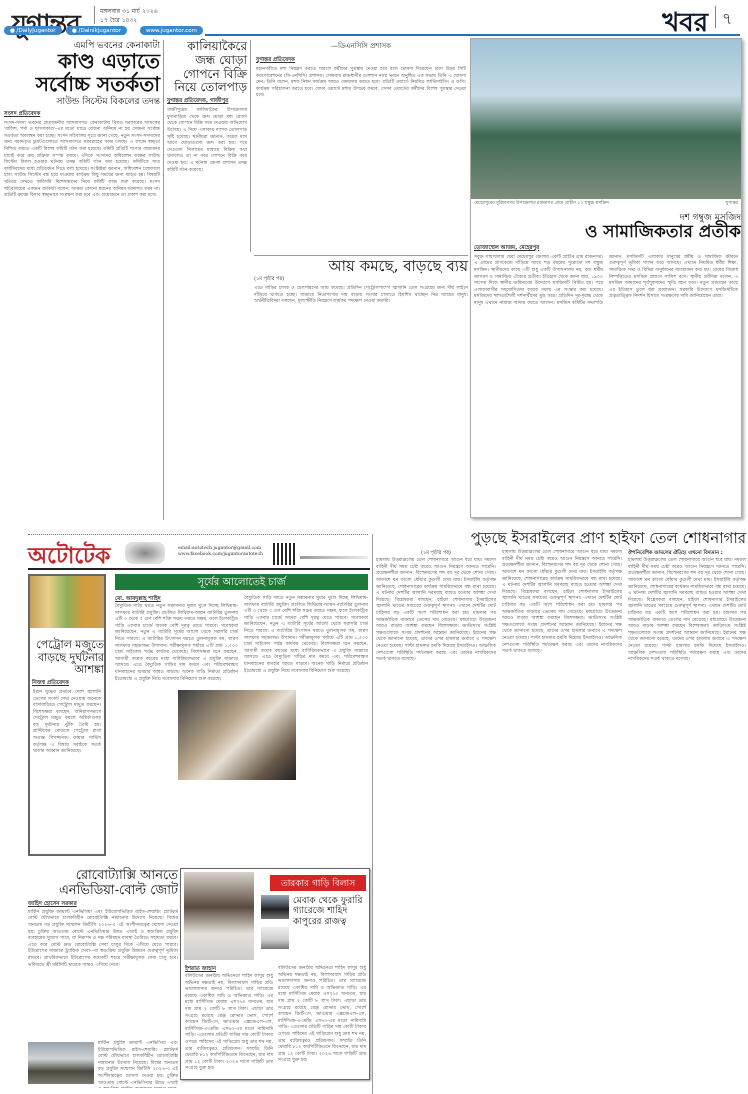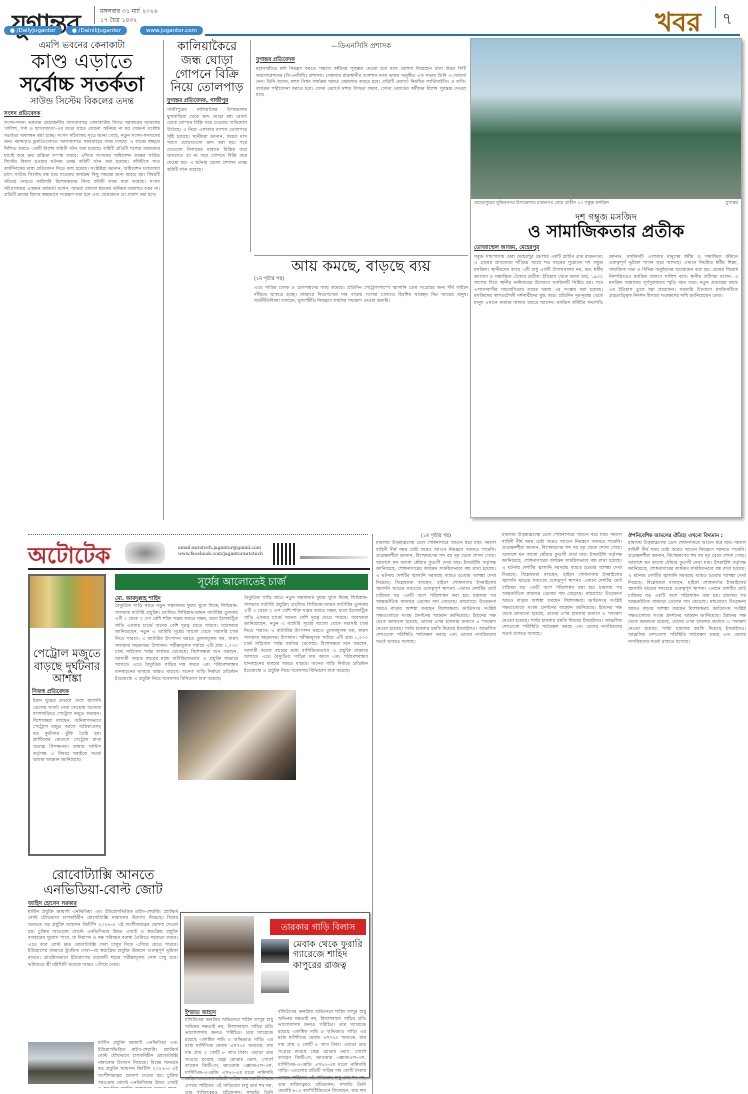--- a/index.html
+++ b/index.html
@@ -2,24 +2,24 @@
 <html><head>
 <meta charset="utf-8">
 <style>
 *{box-sizing:border-box;margin:0;padding:0}
 body{width:748px;height:1094px;background:#fff;font-family:"DejaVu Sans",sans-serif;color:#222;position:relative;overflow:hidden}
 .abs{position:absolute}
 .logo{left:12px;top:4px;font-family:"DejaVu Serif",serif;font-size:26px;font-weight:bold;color:#222;letter-spacing:-1px}
 .date{left:94px;top:6px;font-size:6px;color:#444;line-height:9px;border-left:1px solid #888;padding-left:5px}
 .social{top:26px;height:9px;border-radius:5px;background:#3a87c9;color:#fff;font-size:5.5px;line-height:9px;padding:0 6px}
 .topline{left:205px;top:34px;width:535px;height:2px;background:#2a6fb0}
-.section{right:47px;top:2px;font-size:26px;font-weight:bold;color:#a16207;font-family:"DejaVu Sans",sans-serif}
+.section{right:40px;top:2px;font-size:26px;font-weight:bold;color:#0f172a;font-family:"DejaVu Sans",sans-serif}
 .pgbar{left:715px;top:6px;width:1px;height:22px;background:#2aa0c8}
 .pgno{left:722px;top:6px;font-size:16px;color:#444}
-.hl{font-family:"DejaVu Serif",serif;color:#111;text-align:center;line-height:1.15}
+.hl{font-family:"DejaVu Serif",serif;color:#111;text-align:right;line-height:1.15}
 .body{font-size:4.6px;line-height:6.6px;color:#555;text-align:justify;overflow:hidden}
 .byline{font-size:5.5px;font-weight:bold;color:#333;text-decoration:underline}
 .img{background:linear-gradient(135deg,#8fb3c9,#d6dde0 40%,#6d8a9a);}
 .vline{width:1px;background:#999}
 .hline{height:1px;background:#999}
 .dotline{height:0;border-top:1px dotted #777}
 .greenbar{background:#1f7a3a;color:#fff;text-align:center;font-family:"DejaVu Serif",serif}
 .redtag{background:#d42424;color:#fff;font-family:"DejaVu Serif",serif;text-align:center}
 .box{border:2px solid #666}
 </style>
@@ -34,21 +34,21 @@
 <div class="abs social" style="left:4px"><span>● </span><span>/DailyJugantor</span></div>
 <div class="abs social" style="left:66px"><span>● </span><span>/DainikJugantor</span></div>
 <div class="abs social" style="left:140px">www.jugantor.com</div>
 <div class="abs topline"></div>
 <div class="abs section">খবর</div>
 <div class="abs pgbar"></div>
 <div class="abs pgno">৭</div>
 
 <div class="abs" style="left:4px;top:40px;width:156px">
   <div class="hl" style="font-size:9px">এমপি ভবনের কেনাকাটা</div>
-  <div class="hl" style="font-size:20px;font-weight:normal">কাণ্ড এড়াতে</div>
+  <div class="hl" style="font-size:20px;font-weight:bold">কাণ্ড এড়াতে</div>
   <div class="hl" style="font-size:20px;font-weight:bold">সর্বোচ্চ সতর্কতা</div>
   <div class="hl" style="font-size:9px">সাউন্ড সিস্টেম বিকলের তদন্ত</div>
   <div class="byline" style="margin-top:3px">সংসদ প্রতিবেদক</div>
   <div class="body" style="height:360px;margin-top:2px">সংসদ-সদস্য ভবনের প্রয়োজনীয় আসবাবপত্র কেনাকাটায় বিগত সরকারের আমলের 'বালিশ, পর্দা ও ছাগলকাণ্ড'-এর মতো যাতে কোনো অনিয়ম না হয় সেজন্য সর্বোচ্চ সতর্কতা অবলম্বন করা হচ্ছে। সংসদ সচিবালয় সূত্রে জানা গেছে, নতুন সংসদ-সদস্যদের জন্য বরাদ্দকৃত ফ্ল্যাটগুলোতে আসবাবপত্র সরবরাহের কাজ চলছে। এ কাজে স্বচ্ছতা নিশ্চিত করতে একটি বিশেষ কমিটি গঠন করা হয়েছে। কমিটি প্রতিটি পণ্যের বাজারদর যাচাই করে ক্রয় প্রক্রিয়া সম্পন্ন করবে। এদিকে সংসদের অধিবেশন কক্ষের সাউন্ড সিস্টেম বিকল হওয়ার ঘটনায় তদন্ত কমিটি গঠন করা হয়েছে। কমিটিকে সাত কার্যদিবসের মধ্যে প্রতিবেদন দিতে বলা হয়েছে। সংশ্লিষ্টরা জানান, অধিবেশন চলাকালে হঠাৎ সাউন্ড সিস্টেম বন্ধ হয়ে যাওয়ায় কার্যক্রম কিছু সময়ের জন্য ব্যাহত হয়। বিষয়টি খতিয়ে দেখতে কারিগরি বিশেষজ্ঞদের নিয়ে কমিটি কাজ শুরু করেছে। সংসদ সচিবালয়ের একজন কর্মকর্তা বলেন, আমরা কোনো ধরনের অনিয়ম বরদাশত করব না। প্রতিটি ক্রয়ের হিসাব স্বচ্ছভাবে সংরক্ষণ করা হবে এবং প্রয়োজনে তা প্রকাশ করা হবে।</div>
 </div>
 <div class="abs vline" style="left:163px;top:40px;height:480px"></div>
 
 <div class="abs" style="left:167px;top:40px;width:80px">
   <div class="hl" style="font-size:12px">কালিয়াকৈরে জন্ধ ঘোড়া গোপনে বিক্রি নিয়ে তোলপাড়</div>
   <div class="byline" style="margin-top:2px">যুগান্তর প্রতিবেদক, গাজীপুর</div>
@@ -87,38 +87,39 @@
 <div class="abs" style="left:178px;top:545px;font-size:4.5px;color:#333;font-family:'DejaVu Serif',serif;line-height:6px">
   <div>email:autotech.jugantor@gmail.com</div>
   <div>www.facebook.com/jugantorautotech</div>
 </div>
 <div class="abs" style="left:273px;top:543px;width:22px;height:22px;background:repeating-linear-gradient(90deg,#222 0 2px,#fff 2px 4px),#222"></div>
 <div class="abs" style="left:300px;top:556px;width:68px;height:3px;background:linear-gradient(90deg,#999,#eee)"></div>
 <div class="abs" style="left:28px;top:568px;width:342px;height:2px;background:#222"></div>
 
 <div class="abs vline" style="left:372px;top:534px;height:560px"></div>
 <div class="abs" style="left:376px;top:530px;width:370px">
+  <div class="hl" style="font-size:15px">পুড়ছে ইসরাইলের প্রাণ হাইফা তেল শোধনাগার</div>
   <div style="display:flex;gap:6px;margin-top:2px">
     <div style="width:120px">
       <div style="font-size:5px;color:#333;text-align:center">(১ম পৃষ্ঠার পর)</div>
       <div class="body" style="height:520px">হামলায় উত্তরাঞ্চলের তেল শোধনাগারে আগুন ধরে যায়। দমকল বাহিনী দীর্ঘ সময় চেষ্টা করেও আগুন নিয়ন্ত্রণে আনতে পারেনি। প্রত্যক্ষদর্শীরা জানান, বিস্ফোরণের শব্দ বহু দূর থেকে শোনা গেছে। আকাশে ঘন কালো ধোঁয়ার কুণ্ডলী দেখা যায়। ইসরাইলি কর্তৃপক্ষ জানিয়েছে, শোধনাগারের কার্যক্রম সাময়িকভাবে বন্ধ রাখা হয়েছে। এ ঘটনায় দেশটির জ্বালানি সরবরাহ ব্যাহত হওয়ার আশঙ্কা দেখা দিয়েছে। বিশ্লেষকরা বলছেন, হাইফা শোধনাগার ইসরাইলের জ্বালানি খাতের সবচেয়ে গুরুত্বপূর্ণ স্থাপনা। এখানে দেশটির মোট চাহিদার বড় একটি অংশ পরিশোধন করা হয়। হামলার পর আন্তর্জাতিক বাজারে তেলের দাম বেড়েছে। মধ্যপ্রাচ্যে উত্তেজনা আরও বাড়ার আশঙ্কা করছেন বিশেষজ্ঞরা। জাতিসংঘ সংশ্লিষ্ট পক্ষগুলোকে সংযম প্রদর্শনের আহ্বান জানিয়েছে। ইরানের পক্ষ থেকে জানানো হয়েছে, তাদের ওপর হামলার জবাবে এ পদক্ষেপ নেওয়া হয়েছে। পাল্টা হামলার হুমকি দিয়েছে ইসরাইলও। আঞ্চলিক দেশগুলো পরিস্থিতি পর্যবেক্ষণ করছে এবং তাদের নাগরিকদের সতর্ক থাকতে বলেছে।</div>
     </div>
     <div style="width:120px">
       <div class="body" style="height:526px">হামলায় উত্তরাঞ্চলের তেল শোধনাগারে আগুন ধরে যায়। দমকল বাহিনী দীর্ঘ সময় চেষ্টা করেও আগুন নিয়ন্ত্রণে আনতে পারেনি। প্রত্যক্ষদর্শীরা জানান, বিস্ফোরণের শব্দ বহু দূর থেকে শোনা গেছে। আকাশে ঘন কালো ধোঁয়ার কুণ্ডলী দেখা যায়। ইসরাইলি কর্তৃপক্ষ জানিয়েছে, শোধনাগারের কার্যক্রম সাময়িকভাবে বন্ধ রাখা হয়েছে। এ ঘটনায় দেশটির জ্বালানি সরবরাহ ব্যাহত হওয়ার আশঙ্কা দেখা দিয়েছে। বিশ্লেষকরা বলছেন, হাইফা শোধনাগার ইসরাইলের জ্বালানি খাতের সবচেয়ে গুরুত্বপূর্ণ স্থাপনা। এখানে দেশটির মোট চাহিদার বড় একটি অংশ পরিশোধন করা হয়। হামলার পর আন্তর্জাতিক বাজারে তেলের দাম বেড়েছে। মধ্যপ্রাচ্যে উত্তেজনা আরও বাড়ার আশঙ্কা করছেন বিশেষজ্ঞরা। জাতিসংঘ সংশ্লিষ্ট পক্ষগুলোকে সংযম প্রদর্শনের আহ্বান জানিয়েছে। ইরানের পক্ষ থেকে জানানো হয়েছে, তাদের ওপর হামলার জবাবে এ পদক্ষেপ নেওয়া হয়েছে। পাল্টা হামলার হুমকি দিয়েছে ইসরাইলও। আঞ্চলিক দেশগুলো পরিস্থিতি পর্যবেক্ষণ করছে এবং তাদের নাগরিকদের সতর্ক থাকতে বলেছে।</div>
     </div>
     <div style="width:118px">
       <div style="font-size:5px;font-weight:bold;color:#222">ঔপনিবেশিক আমলের ঐতিহ্য এখনো বিদ্যমান :</div>
       <div class="body" style="height:520px">হামলায় উত্তরাঞ্চলের তেল শোধনাগারে আগুন ধরে যায়। দমকল বাহিনী দীর্ঘ সময় চেষ্টা করেও আগুন নিয়ন্ত্রণে আনতে পারেনি। প্রত্যক্ষদর্শীরা জানান, বিস্ফোরণের শব্দ বহু দূর থেকে শোনা গেছে। আকাশে ঘন কালো ধোঁয়ার কুণ্ডলী দেখা যায়। ইসরাইলি কর্তৃপক্ষ জানিয়েছে, শোধনাগারের কার্যক্রম সাময়িকভাবে বন্ধ রাখা হয়েছে। এ ঘটনায় দেশটির জ্বালানি সরবরাহ ব্যাহত হওয়ার আশঙ্কা দেখা দিয়েছে। বিশ্লেষকরা বলছেন, হাইফা শোধনাগার ইসরাইলের জ্বালানি খাতের সবচেয়ে গুরুত্বপূর্ণ স্থাপনা। এখানে দেশটির মোট চাহিদার বড় একটি অংশ পরিশোধন করা হয়। হামলার পর আন্তর্জাতিক বাজারে তেলের দাম বেড়েছে। মধ্যপ্রাচ্যে উত্তেজনা আরও বাড়ার আশঙ্কা করছেন বিশেষজ্ঞরা। জাতিসংঘ সংশ্লিষ্ট পক্ষগুলোকে সংযম প্রদর্শনের আহ্বান জানিয়েছে। ইরানের পক্ষ থেকে জানানো হয়েছে, তাদের ওপর হামলার জবাবে এ পদক্ষেপ নেওয়া হয়েছে। পাল্টা হামলার হুমকি দিয়েছে ইসরাইলও। আঞ্চলিক দেশগুলো পরিস্থিতি পর্যবেক্ষণ করছে এবং তাদের নাগরিকদের সতর্ক থাকতে বলেছে।</div>
     </div>
   </div>
 </div>
 
 <div class="abs box" style="left:28px;top:574px;width:78px;height:282px">
   <div style="height:52px;background:linear-gradient(90deg,#c7a15a,#e8d08a,#8fae5a,#d89a3a,#c7a15a)"></div>
-  <div class="hl" style="font-size:11px;margin-top:20px">পেট্রোল মজুতে বাড়ছে দুর্ঘটনার আশঙ্কা</div>
+  <div class="hl" style="font-size:11px;margin-top:11px">পেট্রোল মজুতে বাড়ছে দুর্ঘটনার আশঙ্কা</div>
   <div class="byline" style="padding:0 2px;margin-top:2px">নিজস্ব প্রতিবেদক</div>
   <div class="body" style="height:150px;margin:2px 3px">ইরান যুদ্ধের প্রভাবে দেশে জ্বালানি তেলের সংকট দেখা দেওয়ায় অনেকে বাসাবাড়িতে পেট্রোল মজুত করছেন। বিশেষজ্ঞরা বলছেন, অনিরাপদভাবে পেট্রোল মজুত করলে অগ্নিকাণ্ডসহ বড় দুর্ঘটনার ঝুঁকি তৈরি হয়। প্লাস্টিকের বোতলে পেট্রোল রাখা অত্যন্ত বিপজ্জনক। ফায়ার সার্ভিস কর্তৃপক্ষ এ বিষয়ে সবাইকে সতর্ক থাকার আহ্বান জানিয়েছে।</div>
 </div>
 
 <div class="abs greenbar" style="left:115px;top:574px;width:253px;height:16px;font-size:10px;line-height:16px">সূর্যের আলোতেই চার্জ</div>
 <div class="abs" style="left:115px;top:592px;width:253px">
   <div style="display:flex;gap:6px;margin-top:3px">
     <div style="width:123px">
       <div class="byline">মো. আবদুল্লাহ শাহিদ</div>
       <div class="body" style="height:220px">বৈদ্যুতিক গাড়ি খাতে নতুন সম্ভাবনার দুয়ার খুলে দিচ্ছে লিথিয়াম-সালফার ব্যাটারি প্রযুক্তি। প্রচলিত লিথিয়াম-আয়ন ব্যাটারির তুলনায় এটি ৩ থেকে ৫ গুণ বেশি শক্তি সঞ্চয় করতে সক্ষম, ফলে ইলেকট্রিক গাড়ি একবার চার্জে অনেক বেশি দূরত্ব যেতে পারবে। গবেষকরা জানিয়েছেন, নতুন এ ব্যাটারি সূর্যের আলো থেকে সরাসরি চার্জ নিতে পারবে। এ ব্যাটারির উৎপাদন খরচও তুলনামূলক কম, কারণ সালফার সহজলভ্য উপাদান। পরীক্ষামূলক পর্যায়ে এটি প্রায় ১,৫০০ চার্জ সাইকেল পর্যন্ত কার্যকর থেকেছে। বিশেষজ্ঞরা মনে করছেন, আগামী কয়েক বছরের মধ্যে বাণিজ্যিকভাবে এ প্রযুক্তি বাজারে আসবে। এতে বৈদ্যুতিক গাড়ির দাম কমবে এবং পরিবেশবান্ধব যানবাহনের ব্যবহার আরও বাড়বে। অনেক গাড়ি নির্মাতা প্রতিষ্ঠান ইতোমধ্যে এ প্রযুক্তি নিয়ে গবেষণায় বিনিয়োগ শুরু করেছে।</div>
@@ -131,21 +132,21 @@
 <div class="abs" style="left:178px;top:690px;width:118px;height:90px;background:linear-gradient(135deg,#3a3a3a,#b8a48a 40%,#e8e0d4 55%,#6a5a4a 80%,#222)"></div>
 
 <div class="abs" style="left:28px;top:868px;width:150px">
   <div class="hl" style="font-size:13px">রোবোট্যাক্সি আনতে এনভিডিয়া-বোল্ট জোট</div>
   <div class="byline" style="margin-top:2px">জাহিদ হোসেন সরকার</div>
   <div class="body" style="height:115px;margin-top:1px">মার্কিন প্রযুক্তি জায়ান্ট এনভিডিয়া এবং ইউরোপভিত্তিক রাইড-শেয়ারিং প্ল্যাটফর্ম বোল্ট যৌথভাবে চালকবিহীন রোবোট্যাক্সি নামানোর উদ্যোগ নিয়েছে। বিশ্বের অন্যতম বড় প্রযুক্তি সম্মেলন জিটিসি ২০২৬-এ এই অংশীদারত্বের ঘোষণা দেওয়া হয়। চুক্তির আওতায় বোল্টে এনভিডিয়ার উন্নত এআই ও স্বয়ংক্রিয় প্রযুক্তি ব্যবহারের সুযোগ পাবে, যা নিরাপদ ও দক্ষ পরিবহন ব্যবস্থা তৈরিতে সহায়তা করবে। এতে করে বোল্ট দ্রুত রোবোট্যাক্সি সেবা চালুর দিকে এগিয়ে যেতে পারবে। ইউরোপের বাজারে ট্র্যাফিক সেবা—যা স্বয়ংক্রিয় প্রযুক্তি উন্নয়নে গুরুত্বপূর্ণ ভূমিকা রাখবে। প্রাথমিকভাবে ইউরোপের কয়েকটি শহরে পরীক্ষামূলক সেবা চালু হবে। ভবিষ্যতে শ্রী মরিসিটি খাতকে আরও এগিয়ে নেবে।</div>
 </div>
 <div class="abs" style="left:28px;top:1042px;width:66px;height:42px;background:linear-gradient(180deg,#9aa4ad,#cfd4d6 40%,#4a4a40 70%,#7a7a72)"></div>
 <div class="abs body" style="left:98px;top:1040px;width:80px;height:48px">মার্কিন প্রযুক্তি জায়ান্ট এনভিডিয়া এবং ইউরোপভিত্তিক রাইড-শেয়ারিং প্ল্যাটফর্ম বোল্ট যৌথভাবে চালকবিহীন রোবোট্যাক্সি নামানোর উদ্যোগ নিয়েছে। বিশ্বের অন্যতম বড় প্রযুক্তি সম্মেলন জিটিসি ২০২৬-এ এই অংশীদারত্বের ঘোষণা দেওয়া হয়। চুক্তির আওতায় বোল্টে এনভিডিয়ার উন্নত এআই ও স্বয়ংক্রিয় প্রযুক্তি ব্যবহারের সুযোগ পাবে, যা নিরাপদ ও দক্ষ পরিবহন ব্যবস্থা তৈরিতে সহায়তা করবে। এতে করে বোল্ট দ্রুত রোবোট্যাক্সি সেবা চালুর দিকে এগিয়ে যেতে পারবে। ইউরোপের বাজারে ট্র্যাফিক সেবা—যা স্বয়ংক্রিয় প্রযুক্তি উন্নয়নে গুরুত্বপূর্ণ ভূমিকা রাখবে। প্রাথমিকভাবে ইউরোপের কয়েকটি শহরে পরীক্ষামূলক সেবা চালু হবে। ভবিষ্যতে শ্রী মরিসিটি খাতকে আরও এগিয়ে নেবে।</div>
 
-<div class="abs box" style="left:180px;top:912px;width:190px;height:166px;border-width:1px;box-shadow:1px 1px 2px #999">
+<div class="abs box" style="left:180px;top:868px;width:190px;height:212px;border-width:1px;box-shadow:1px 1px 2px #999">
   <div style="position:absolute;left:3px;top:3px;width:70px;height:88px;background:linear-gradient(180deg,#d9d3cd,#5a4a3e 40%,#e6e0da 70%,#ccc)"></div>
   <div class="redtag" style="position:absolute;right:3px;top:6px;width:96px;height:16px;font-size:9px;line-height:16px">তারকার গাড়ি বিলাস</div>
   <div style="position:absolute;left:80px;top:26px;width:28px;height:24px;background:linear-gradient(180deg,#9ab,#222 60%,#777)"></div>
   <div style="position:absolute;left:80px;top:58px;width:28px;height:22px;background:linear-gradient(180deg,#eee,#ccc 60%,#777)"></div>
   <div class="hl" style="position:absolute;left:112px;top:26px;width:74px;font-size:9px;text-align:left">মেবাক থেকে ফুরারি গ্যারেজে শাহিদ কাপুরের রাজত্ব</div>
   <div style="position:absolute;left:4px;top:96px;width:182px;display:flex;gap:5px">
     <div style="width:88px">
       <div class="byline">ইশরাত জাহান</div>
       <div class="body" style="height:112px">বলিউডের জনপ্রিয় অভিনেতা শাহিদ কাপুর শুধু অভিনয় দক্ষতাই নয়, বিলাসবহুল গাড়ির প্রতি ভালোবাসার জন্যও পরিচিত। তার গ্যারেজে রয়েছে একাধিক দামি ও অভিজাত গাড়ি। এর মধ্যে মার্সিডিজ মেবাক এস৫৬০ অন্যতম, যার দাম প্রায় ২ কোটি ৮ লাখ টাকা। এছাড়া তার সংগ্রহে রয়েছে রেঞ্জ রোভার ভোগ, পোর্শে ক্যায়েন জিটিএস, জাগুয়ার এক্সজেএল-এল, মার্সিডিজ-এএমজি এস৬৩-এর মতো নামিদামি গাড়ি। এগুলোর প্রতিটি গাড়ির দাম কোটি টাকার ওপরে। শাহিদের এই গাড়িপ্রেম শুধু তার শখ নয়, তার ব্যক্তিত্বেরও প্রতিফলন। সম্প্রতি তিনি ফেরারি ৮১২ কমপিটিজিওনে কিনেছেন, যার দাম প্রায় ১২ কোটি টাকা। ২০২৬ সালে গাড়িটি তার সংগ্রহে যুক্ত হয়।</div>
     </div>

